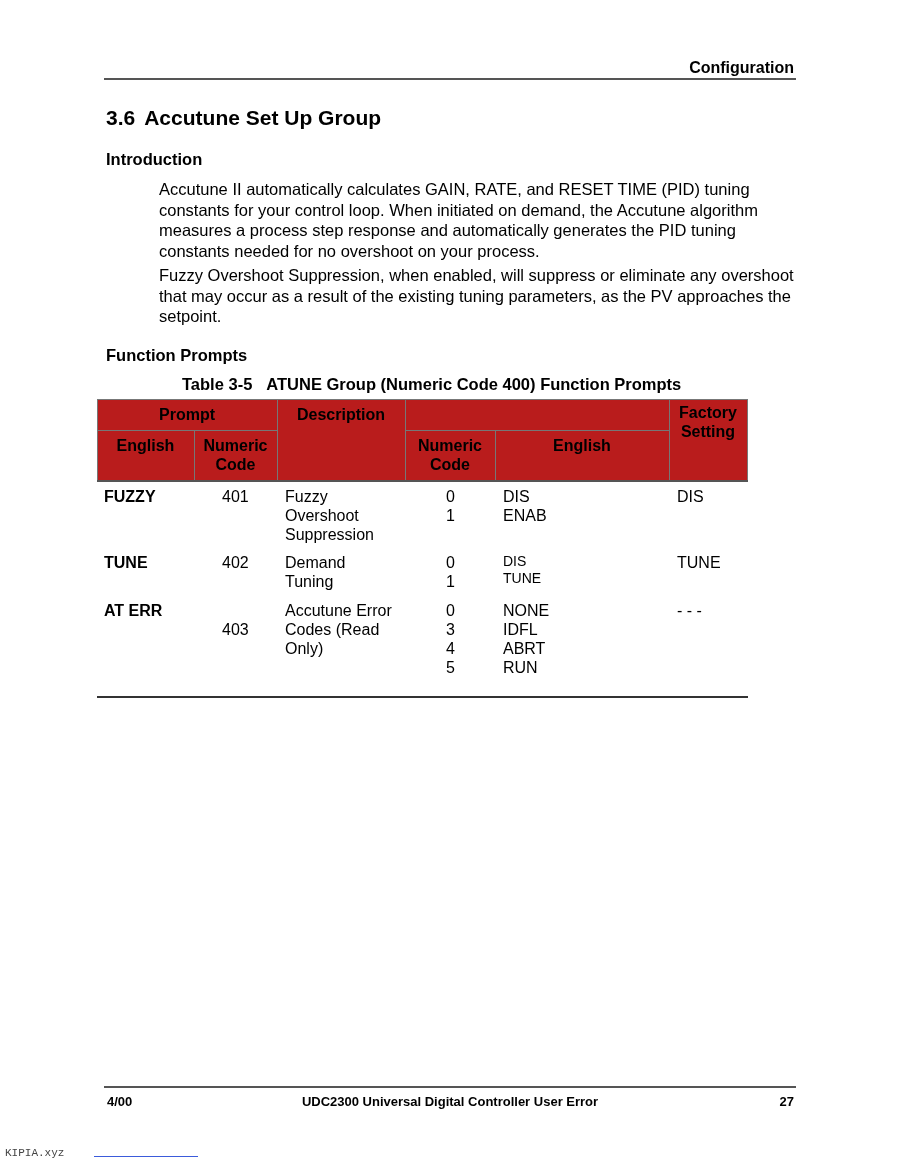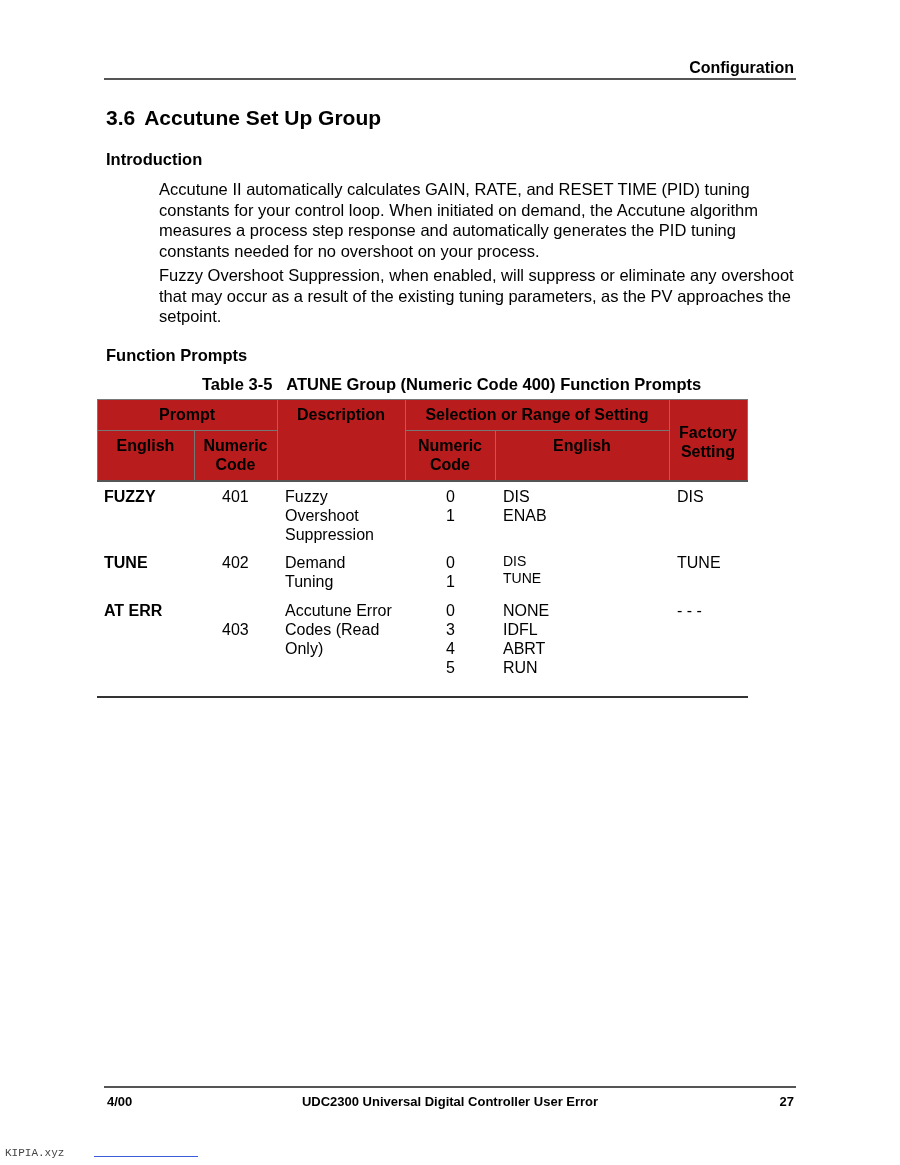--- a/index.html
+++ b/index.html
@@ -16,21 +16,21 @@
   .section-title { left: 106px; top: 106px; font-size: 21px; font-weight: bold; }
   .section-title .num { margin-right: 9px; }
   .subhead { font-size: 16.5px; font-weight: bold; }
   .intro-head { left: 106px; top: 150px; }
   .para {
     left: 159px; width: 640px; font-size: 16.5px; line-height: 20.5px;
   }
   .para1 { top: 179px; }
   .para2 { top: 265px; }
   .fp-head { left: 106px; top: 346px; }
-  .table-caption { left: 182px; top: 375px; font-size: 16.5px; font-weight: bold; margin-left: 20px; }
+  .table-caption { left: 182px; top: 375px; font-size: 16.5px; font-weight: bold; }
   .table-caption .tno { margin-right: 14px; }
 
   .hdr {
     left: 97px; top: 399px; width: 651px; height: 82px;
     background: #b91c1c;
   }
   .hc { position: absolute; font-size: 16px; font-weight: bold; text-align: center; line-height: 19px; }
   .vline { position: absolute; width: 1px; background: #777; }
   .hline { position: absolute; height: 1px; background: #777; }
   .hdr-bottom { left: 97px; top: 480px; width: 651px; height: 2px; background: #555; }
@@ -74,22 +74,21 @@
   <div class="vline" style="left:572px;top:0;height:82px;"></div>
   <div class="vline" style="left:650px;top:0;height:82px;"></div>
   <div class="vline" style="left:97px;top:31px;height:51px;"></div>
   <div class="vline" style="left:398px;top:31px;height:51px;"></div>
   <div class="hline" style="left:0;top:0;width:651px;"></div>
   <div class="hline" style="left:0;top:31px;width:180px;"></div>
   <div class="hline" style="left:308px;top:31px;width:264px;"></div>
 
   <div class="hc" style="left:0;top:6px;width:180px;">Prompt</div>
   <div class="hc" style="left:180px;top:6px;width:128px;">Description</div>
-  <div class="hc" style="left:308px;top:6px;width:264px;">Selection or Range of Setting</div>
-  <div class="hc" style="left:572px;top:24px;width:78px;">
+  <div class="hc" style="left:572px;top:4px;width:78px;">
     <div>Factory</div>
     <div>Setting</div>
   </div>
   <div class="hc" style="left:0;top:37px;width:97px;">English</div>
   <div class="hc" style="left:97px;top:37px;width:83px;">
     <div>Numeric</div>
     <div>Code</div>
   </div>
   <div class="hc" style="left:308px;top:37px;width:90px;">
     <div>Numeric</div>

